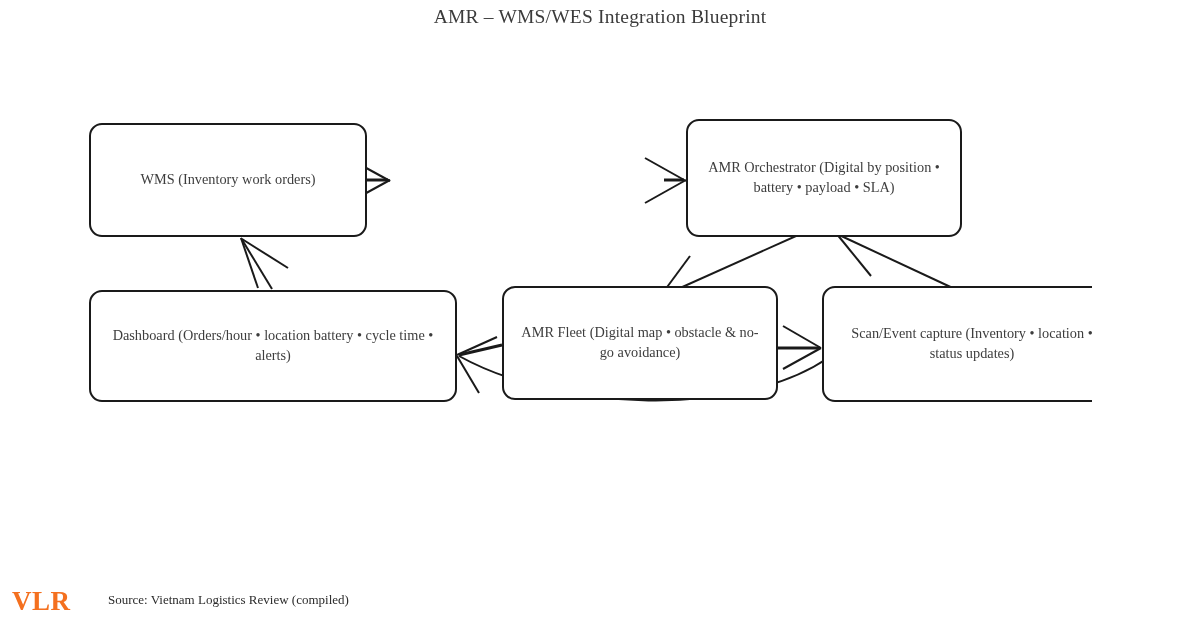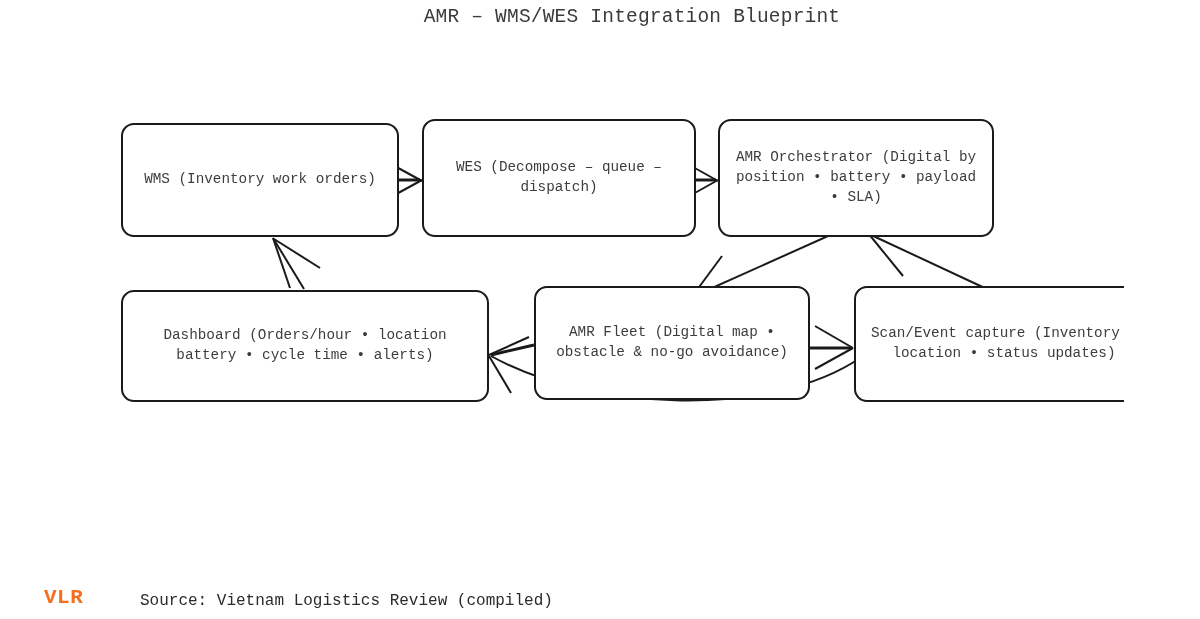--- a/index.html
+++ b/index.html
@@ -6,22 +6,21 @@
     margin: 0;
     padding: 0;
     background: #ffffff;
   }
   #page {
     position: relative;
     width: 1092px;
     height: 619px;
     background: #ffffff;
     overflow: hidden;
-    font-family: Liberation Mono, monospace;
-    margin-left: 32px;
+    font-family: Liberation Serif, serif;
   }
   #diagram-title {
     position: absolute;
     left: 0;
     top: 6px;
     width: 1200px;
     text-align: center;
     font-size: 19.5px;
     color: #3b3b3b;
     font-weight: 400;
@@ -63,30 +62,30 @@
   }
   #edges line, #edges path, #edges polyline {
     stroke: #1a1a1a;
     fill: none;
   }
 
   #footer-logo {
     position: absolute;
     left: 12px;
     top: 586px;
-    font-size: 21px;
+    font-size: 27px;
     font-weight: bold;
     color: #f4701f;
     letter-spacing: 0.5px;
   }
   #footer-source {
     position: absolute;
     left: 108px;
     top: 592px;
-    font-size: 16px;
+    font-size: 13px;
     color: #2b2b2b;
   }
 </style>
 </head>
 <body>
 
 <div id="page">
 
   <div id="diagram-title">AMR – WMS/WES Integration Blueprint</div>
 
@@ -137,23 +136,20 @@
       <line x1="258" y1="288" x2="241" y2="238" stroke-width="2"></line>
       <line x1="272" y1="289" x2="241" y2="238" stroke-width="2"></line>
     </g>
 
   </svg>
 
   <div class="node" id="node-wms">
     <span class="node-label">WMS (Inventory work orders)</span>
   </div>
 
-  <div class="node" id="node-wes">
-    <span class="node-label">WES (Decompose – queue – dispatch)</span>
-  </div>
 
   <div class="node" id="node-orch">
     <span class="node-label">AMR Orchestrator (Digital by position • battery • payload • SLA)</span>
   </div>
 
   <div class="node" id="node-dashboard">
     <span class="node-label">Dashboard (Orders/hour • location battery • cycle time • alerts)</span>
   </div>
 
   <div class="node" id="node-fleet">

